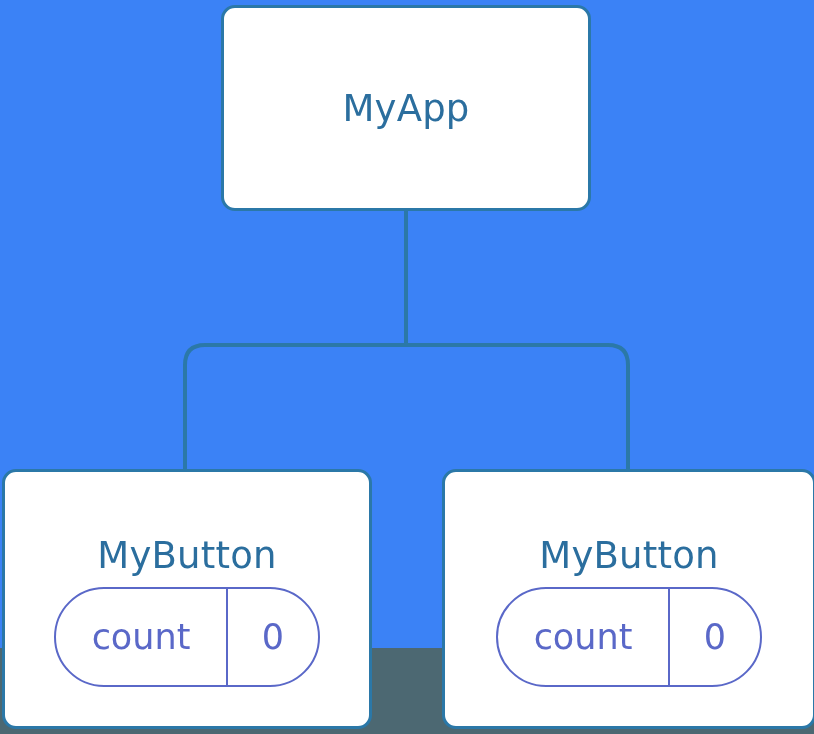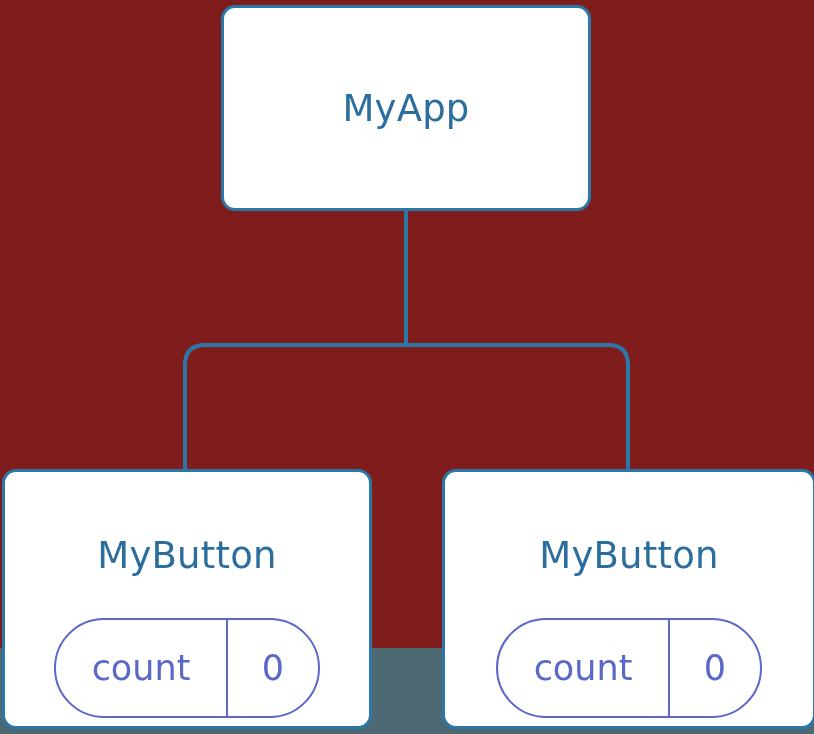--- a/index.html
+++ b/index.html
@@ -10,21 +10,21 @@
     width: 814px;
     height: 734px;
     background: #4c6872;
     font-family: "DejaVu Sans", "Liberation Sans", sans-serif;
     overflow: hidden;
   }
   #stage {
     position: relative;
     width: 814px;
     height: 648px;
-    background: #7f1d1d;
+    background: #3b82f6;
   }
   
   #edges {
     position: absolute;
     left: 0;
     top: 0;
     width: 814px;
     height: 734px;
     overflow: visible;
   }
@@ -65,21 +65,21 @@
     letter-spacing: 0.2px;
     white-space: nowrap;
   }
   .node-leaf-left .node-title,
   .node-leaf-right .node-title {
     margin-top: 65px;
   }
   
   .pill {
     position: relative;
-    margin-top: 44px;
+    margin-top: 13px;
     width: 266px;
     height: 100px;
     border: 2px solid #5a68c8;
     border-radius: 50px;
     box-sizing: border-box;
     display: flex;
     align-items: stretch;
     background: #ffffff;
   }
   .pill-key {

